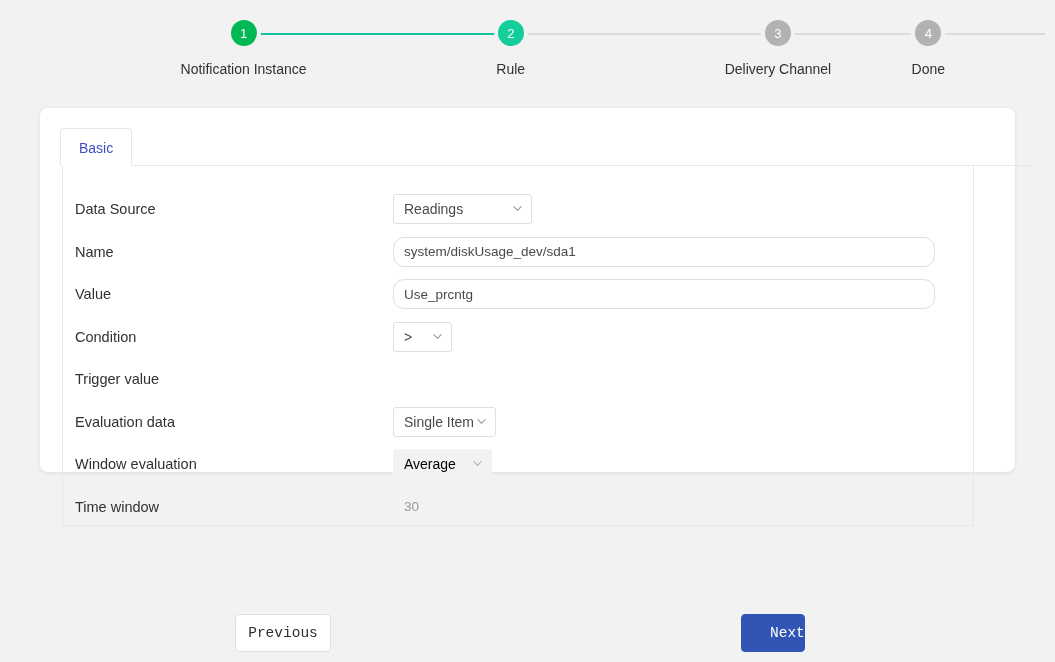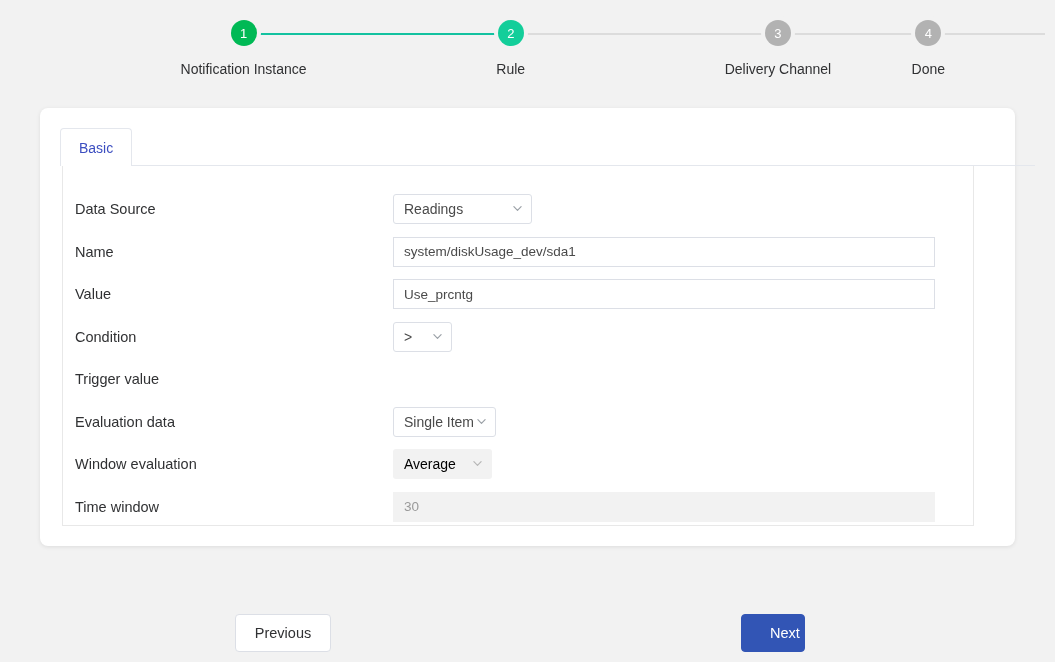--- a/index.html
+++ b/index.html
@@ -64,21 +64,21 @@
     color: #303133;
     white-space: nowrap;
   }
 
   
   .card {
     position: absolute;
     left: 40px;
     top: 108px;
     width: 975px;
-    height: 438px;
+    height: 364px;
     background: #ffffff;
     border-radius: 8px;
     box-shadow: 0 1px 4px rgba(0,0,0,0.09);
     box-sizing: border-box;
   }
   .tabs {
     position: relative;
     height: 38px;
     margin: 20px 0 0 20px;
   }
@@ -178,21 +178,21 @@
     margin-top: -5px;
     display: block;
   }
   .chev svg { display: block; }
 
   .text-input {
     height: 30px;
     width: 542px;
     box-sizing: border-box;
     border: 1px solid #dcdfe6;
-    border-radius: 0;
+    border-radius: 11px;
     background: #ffffff;
     padding: 0 10px;
     font-family: "Liberation Sans", sans-serif;
     font-size: 13.5px;
     color: #4a4a4a;
     outline: none;
   }
   .text-input.disabled {
     background: #f2f2f2;
     border-color: transparent;
@@ -203,21 +203,21 @@
   .footer {
     position: absolute;
     left: 235px;
     top: 614px;
     width: 570px;
     display: flex;
     justify-content: space-between;
     align-items: center;
   }
   .btn {
-    font-family: Liberation Sans, sans-serif;
+    font-family: Liberation Mono, monospace;
     font-size: 14.5px;
     border-radius: 4px;
     cursor: pointer;
     box-sizing: border-box;
   }
   .btn-previous {
     width: 96px;
     height: 38px;
     background: #ffffff;
     border: 1px solid #dcdfe6;

